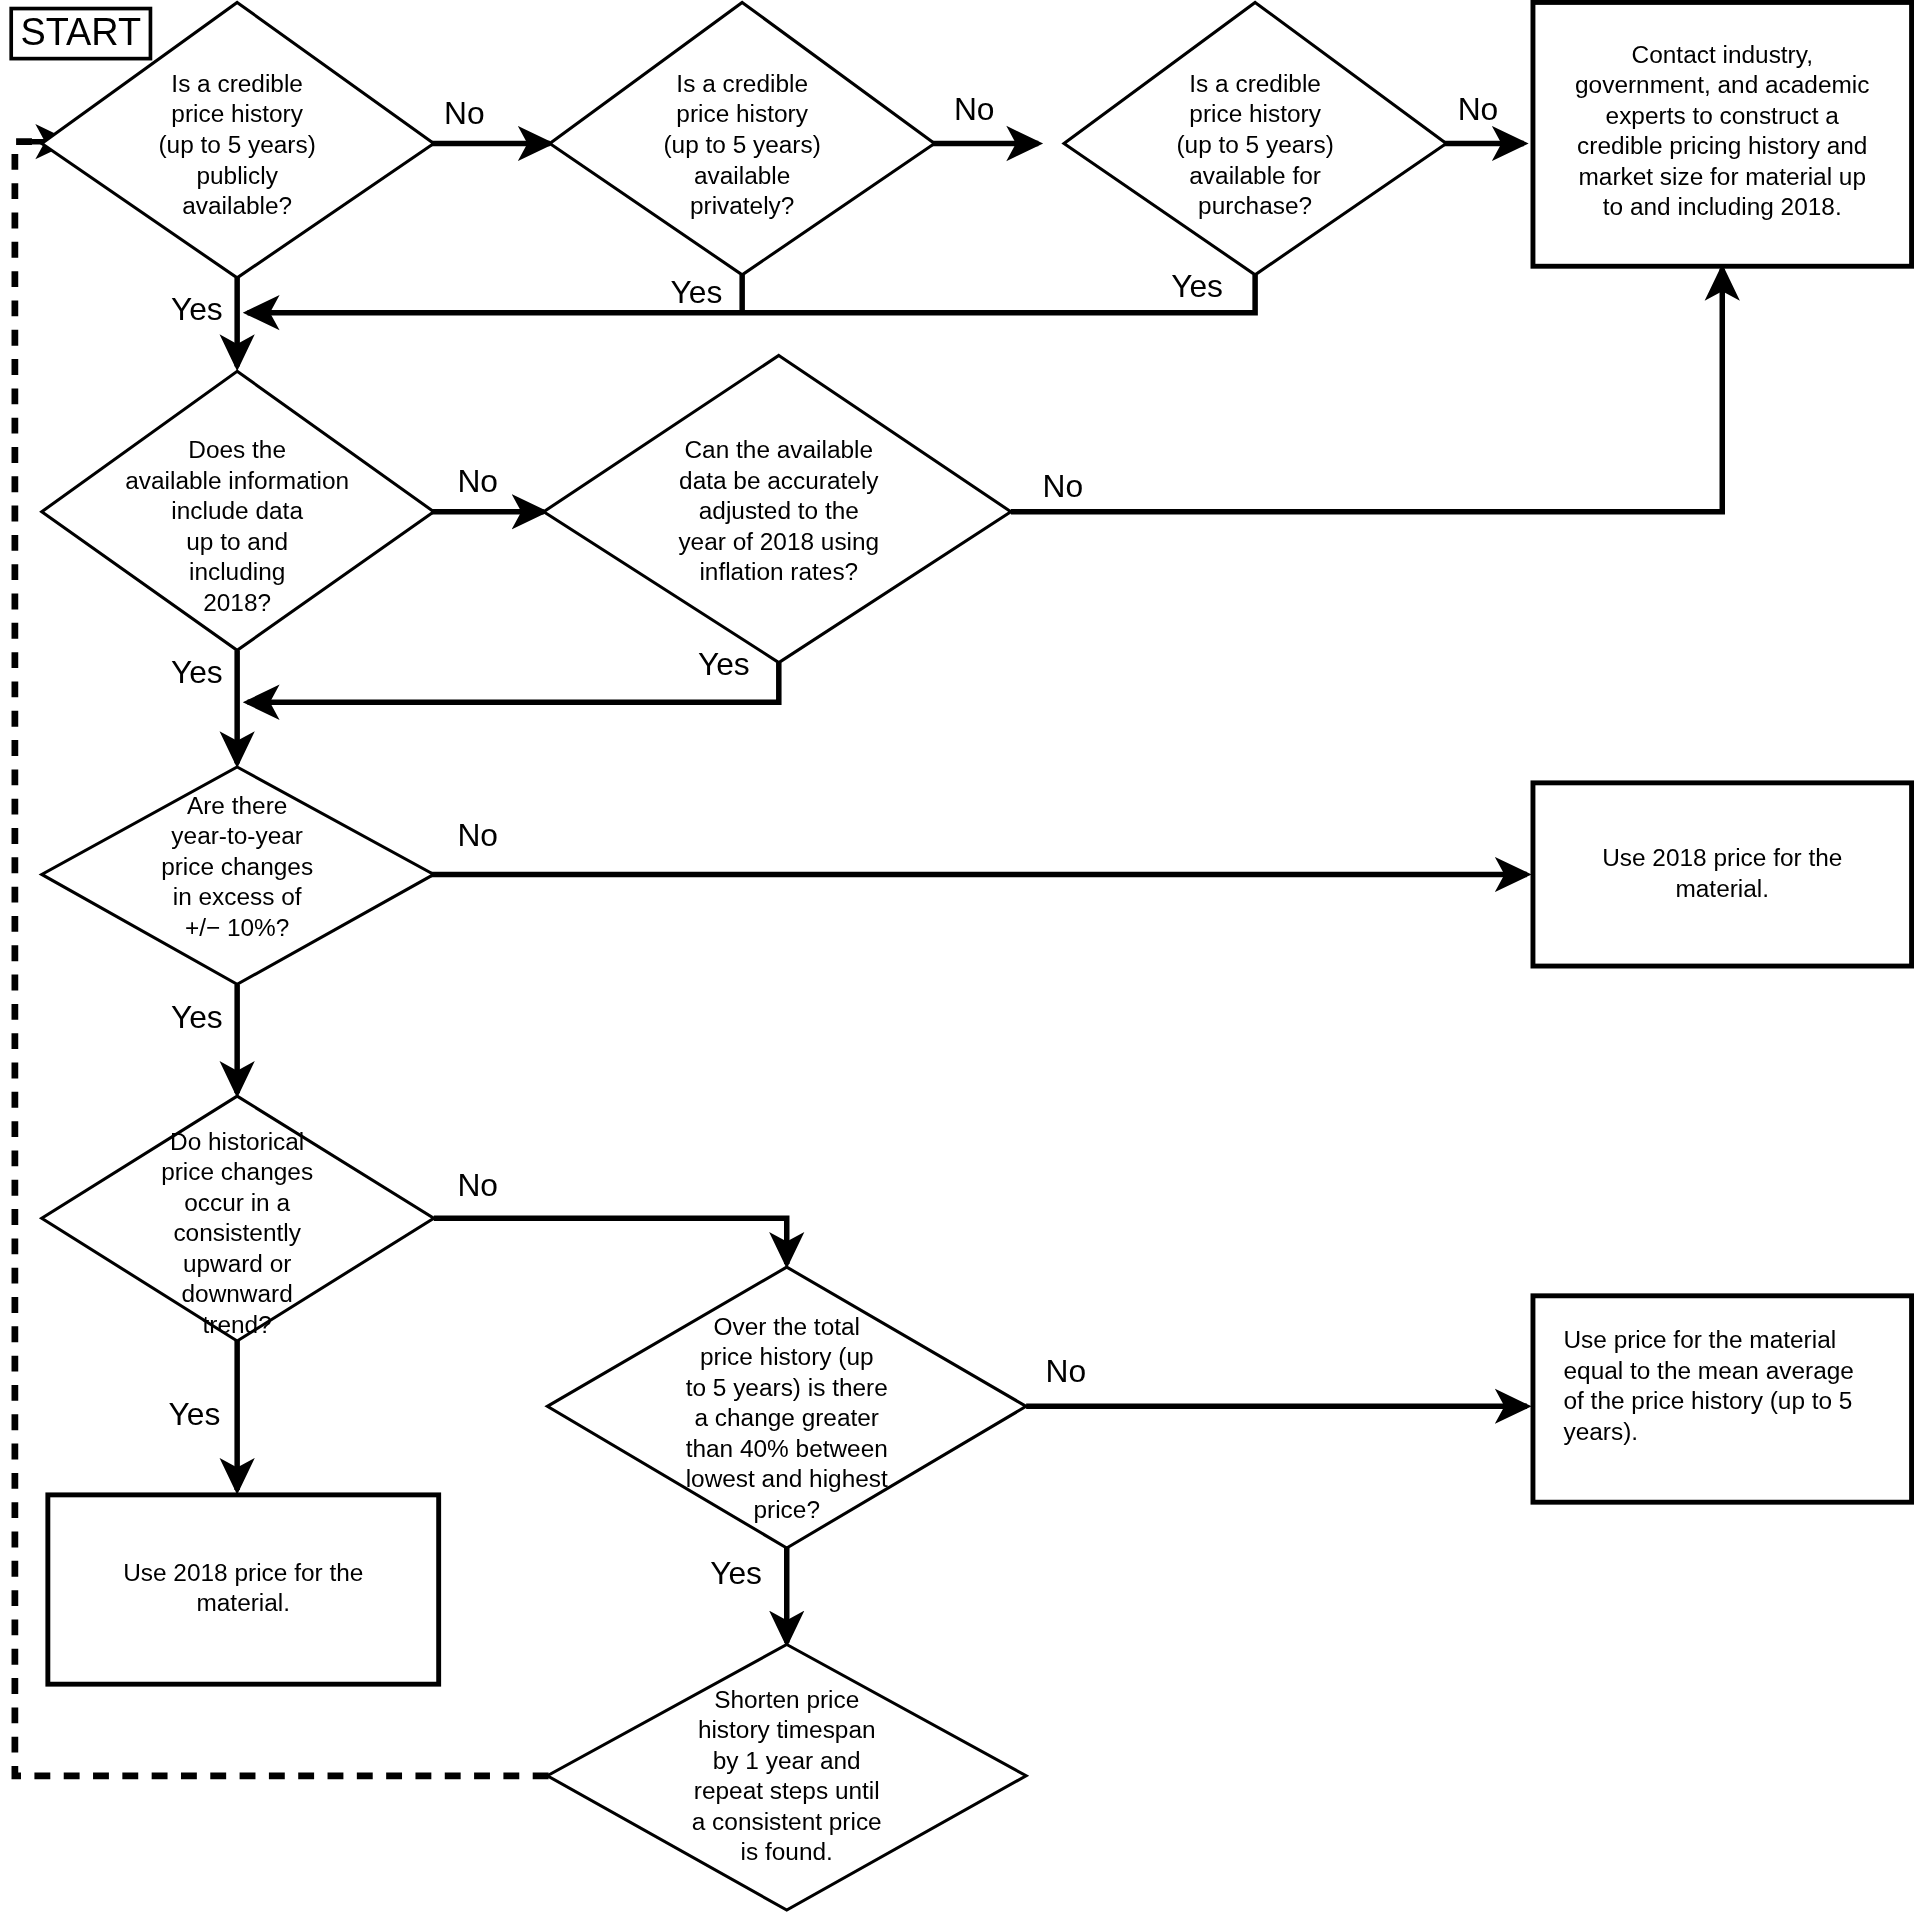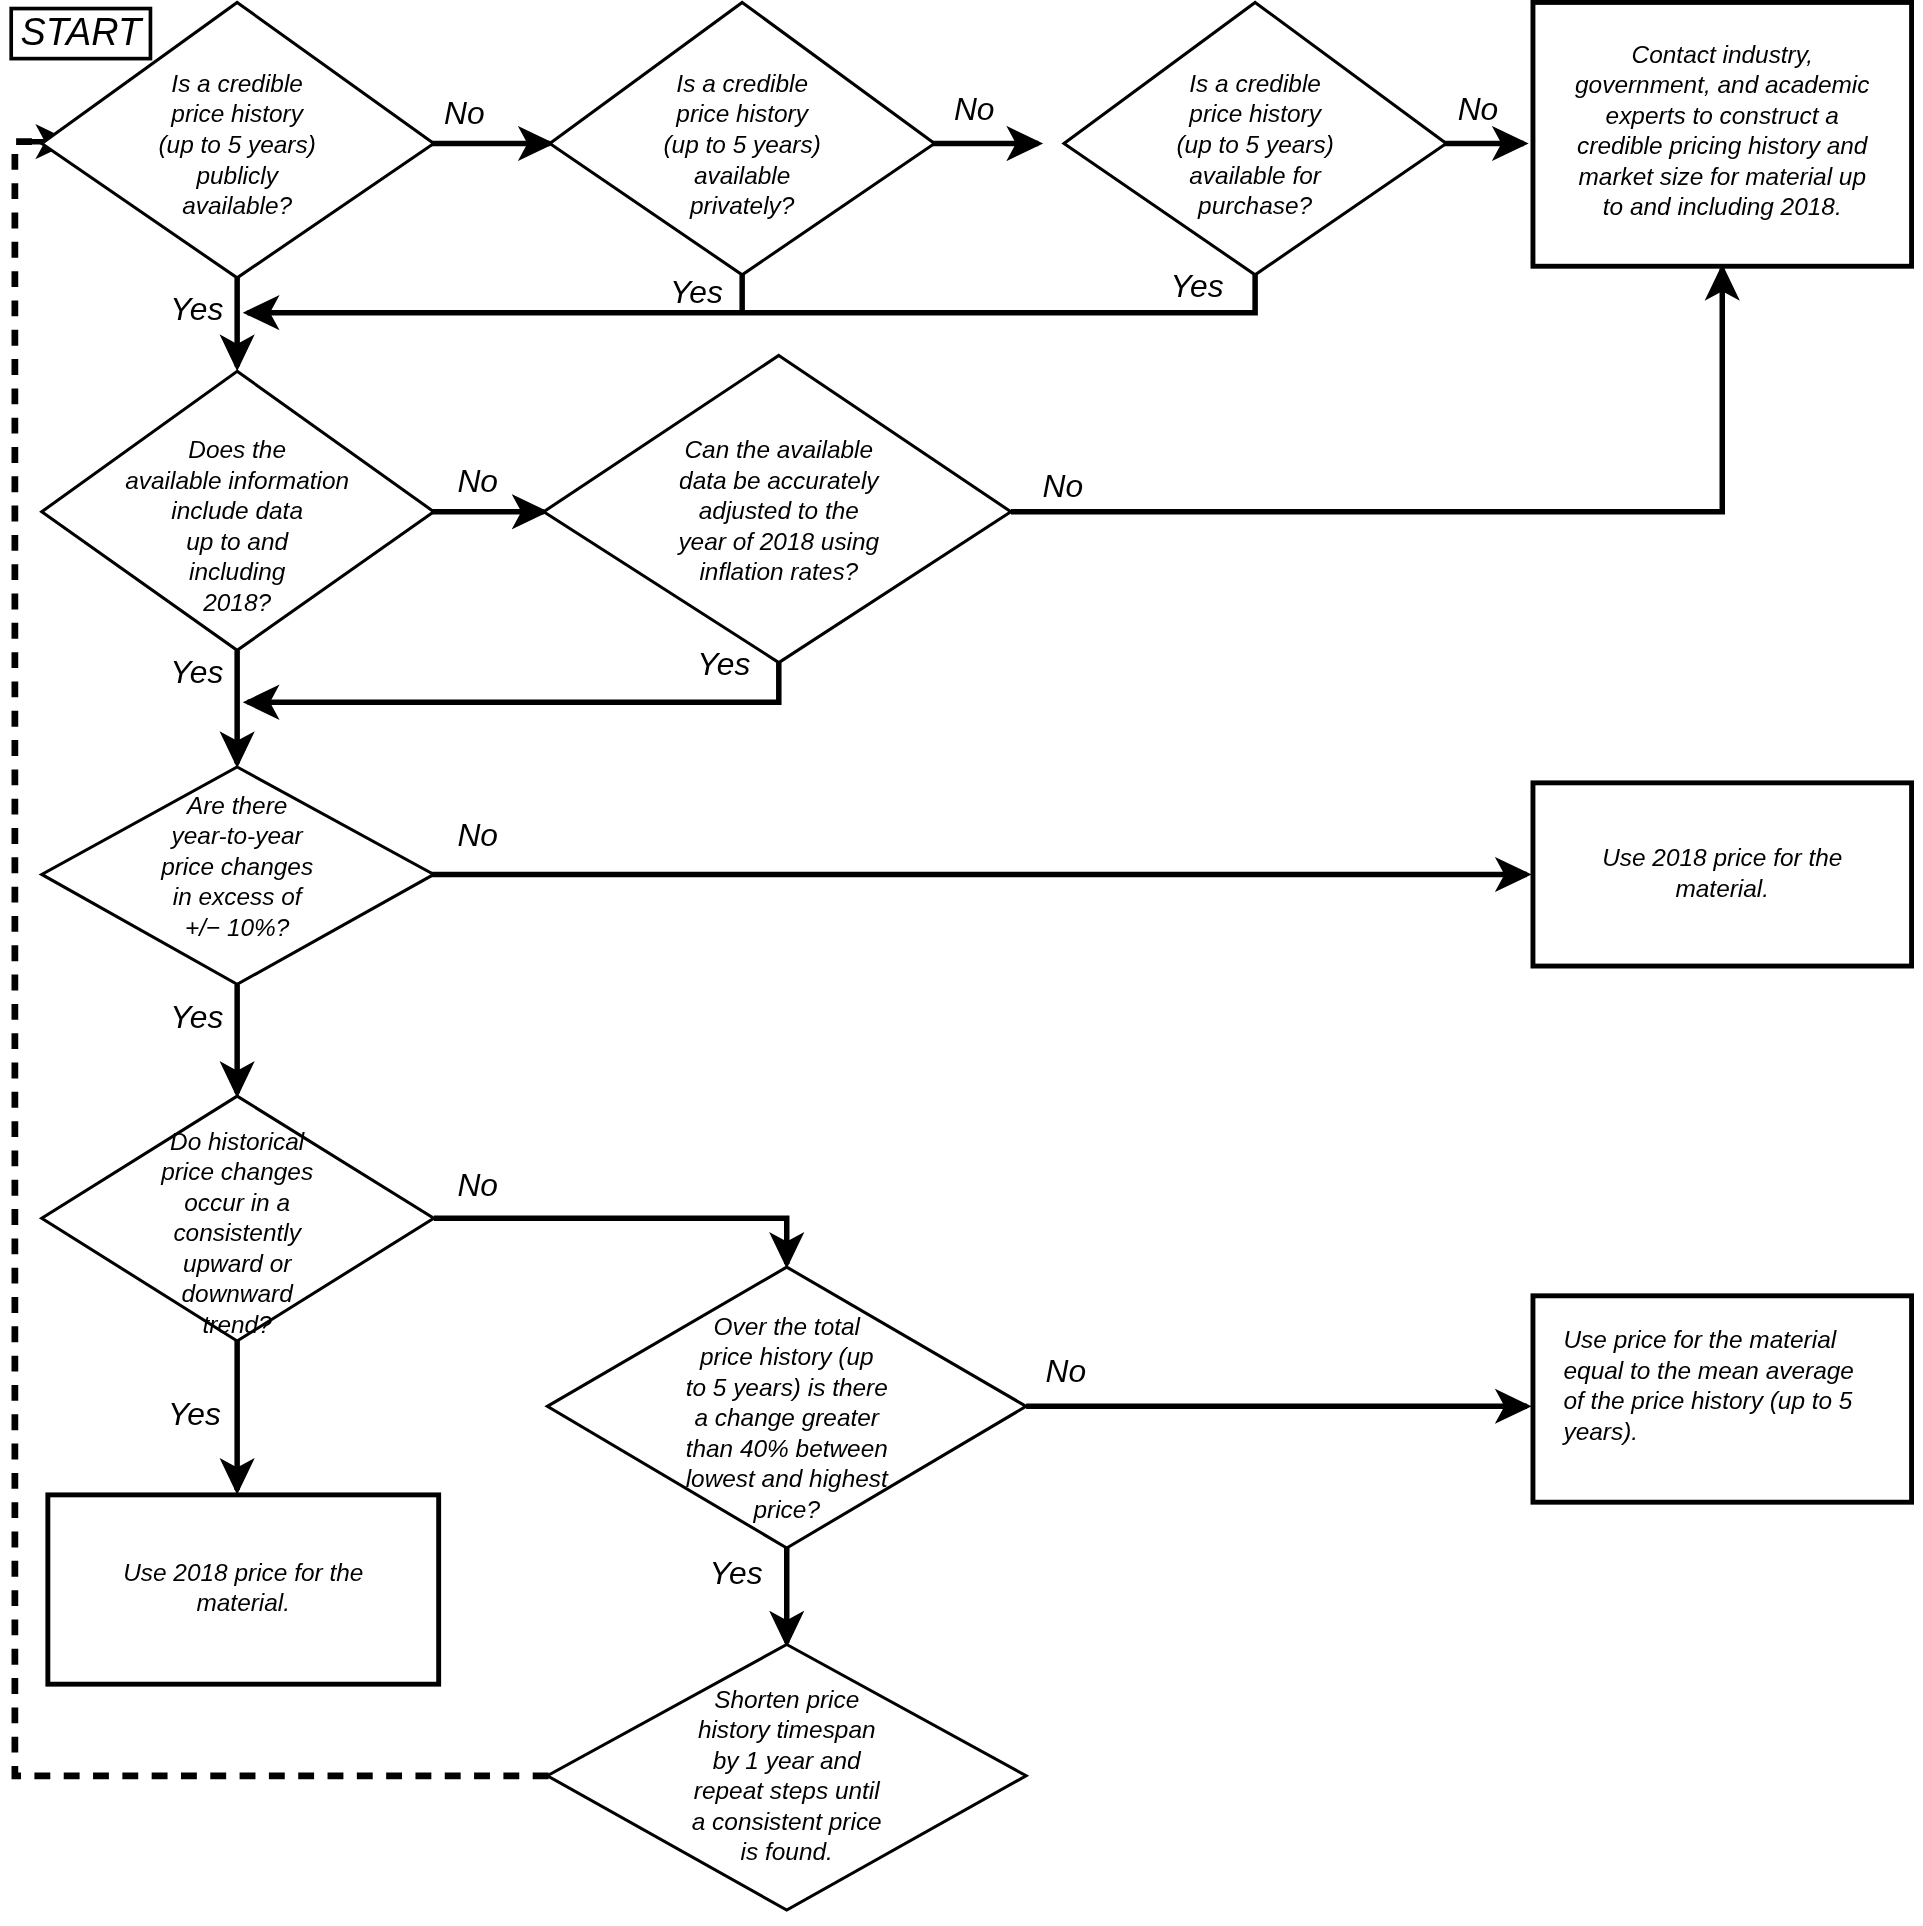--- a/index.html
+++ b/index.html
@@ -6,21 +6,20 @@
     margin: 0;
     padding: 0;
     background: #ffffff;
   }
   #chart-root {
     position: relative;
     width: 1528px;
     height: 1926px;
     background: #ffffff;
     font-family: "Liberation Sans", sans-serif;
-    font-style: italic;
   }
   svg.flow {
     position: absolute;
     inset: 0;
     width: 1924px;
     height: 1926px;
     display: block;
   }
   .shape-stroke {
     fill: #ffffff;

